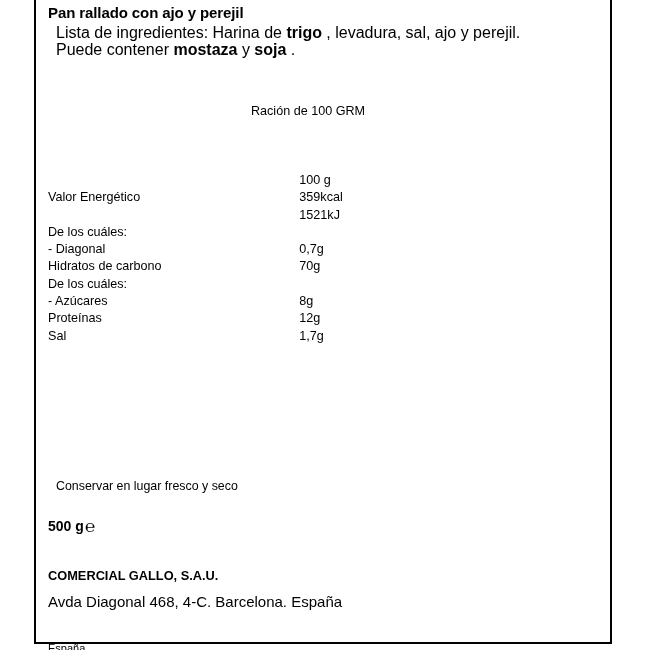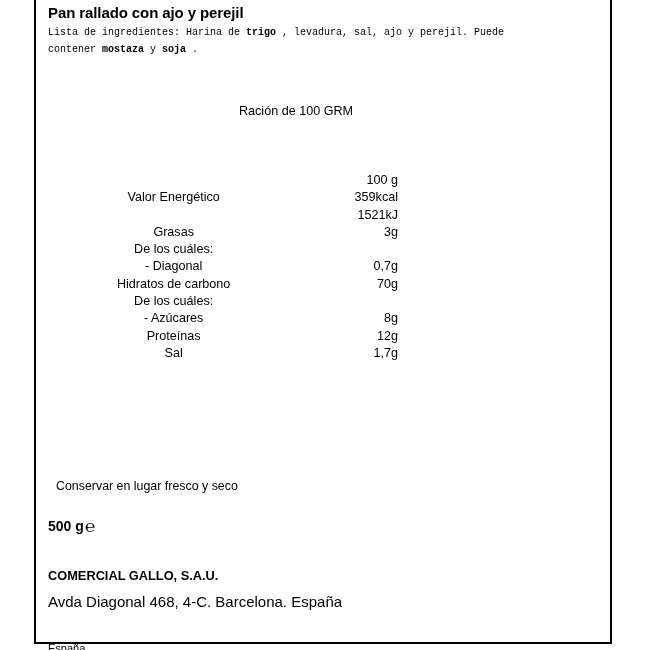--- a/index.html
+++ b/index.html
@@ -32,32 +32,31 @@
   #product-title {
     left: 12px;
     top: 8px;
     font-size: 15px;
     font-weight: bold;
     letter-spacing: -0.1px;
     white-space: nowrap;
     text-align: right;
   }
   #ingredients-text {
-    left: 12px;
+    left: 20px;
     top: 28px;
     width: 500px;
-    font-size: 10px;
+    font-size: 16px;
     line-height: 17px;
-    font-family: Liberation Mono, monospace;
   }
   #ingredients-text b { font-weight: bold; }
 
   
   #serving-heading {
-    left: 150px;
+    left: 162px;
     top: 108px;
     width: 220px;
     text-align: center;
     font-size: 12.6px;
     white-space: nowrap;
   }
 
   
   #nutrition-table {
     left: 12px;
@@ -65,22 +64,22 @@
     width: 352px;
     border-collapse: collapse;
   }
   #nutrition-table td {
     padding: 0;
     font-size: 12.6px;
     line-height: 17.3px;
     vertical-align: baseline;
     white-space: nowrap;
   }
-  #nutrition-table td.nut-label { text-align: center; }
-  #nutrition-table td.nut-value { text-align: right; padding-right: 2px; }
+  #nutrition-table td.nut-label { text-align: left; }
+  #nutrition-table td.nut-value { padding-right: 2px; }
   tr.indent td.nut-label { padding-left: 8px; margin-left: 40px; }
 
   
   #storage-note {
     left: 12px;
     top: 483px;
     font-size: 12.4px;
     white-space: nowrap;
     margin-left: 8px;
   }
@@ -138,24 +137,20 @@
         <td class="nut-value">100 g</td>
       </tr>
     <tr>
           <td class="nut-label">Valor  Energético</td>
           <td class="nut-value">359kcal</td>
         </tr>
         <tr>
           <td class="nut-label"></td>
           <td class="nut-value">1521kJ</td>
         </tr>
-        <tr>
-          <td class="nut-label">Grasas</td>
-          <td class="nut-value">3g</td>
-        </tr>
         <tr class="indent">
           <td class="nut-label">De los cuáles:</td>
           <td class="nut-value"></td>
         </tr>
         <tr class="indent">
           <td class="nut-label">- Diagonal</td>
           <td class="nut-value">0,7g</td>
         </tr>
         <tr>
           <td class="nut-label">Hidratos de carbono</td>

